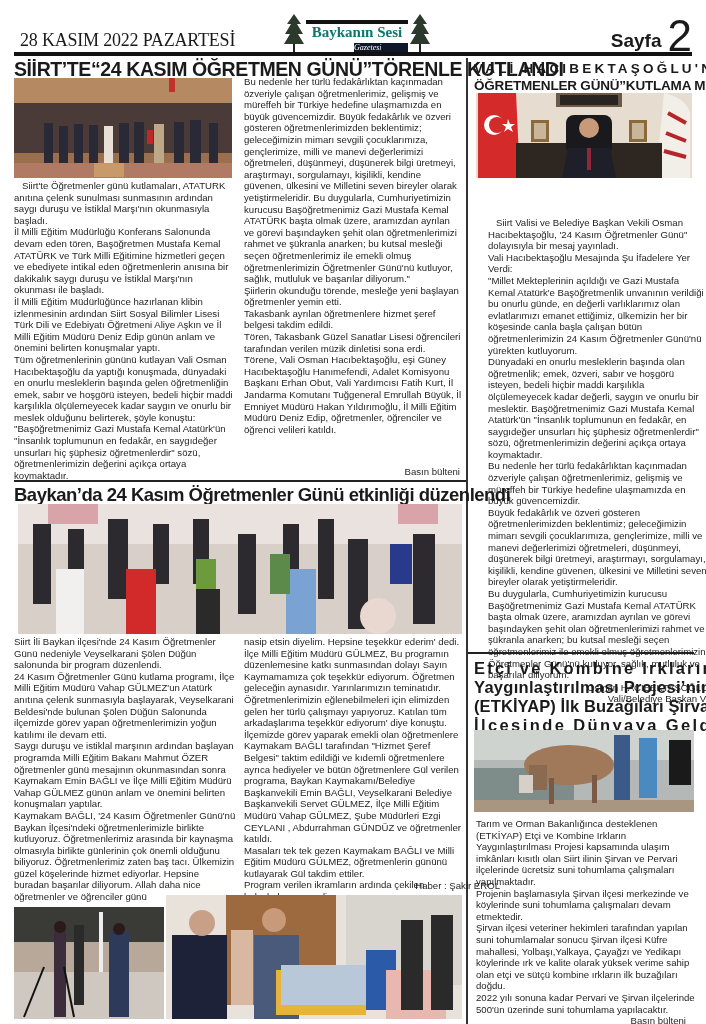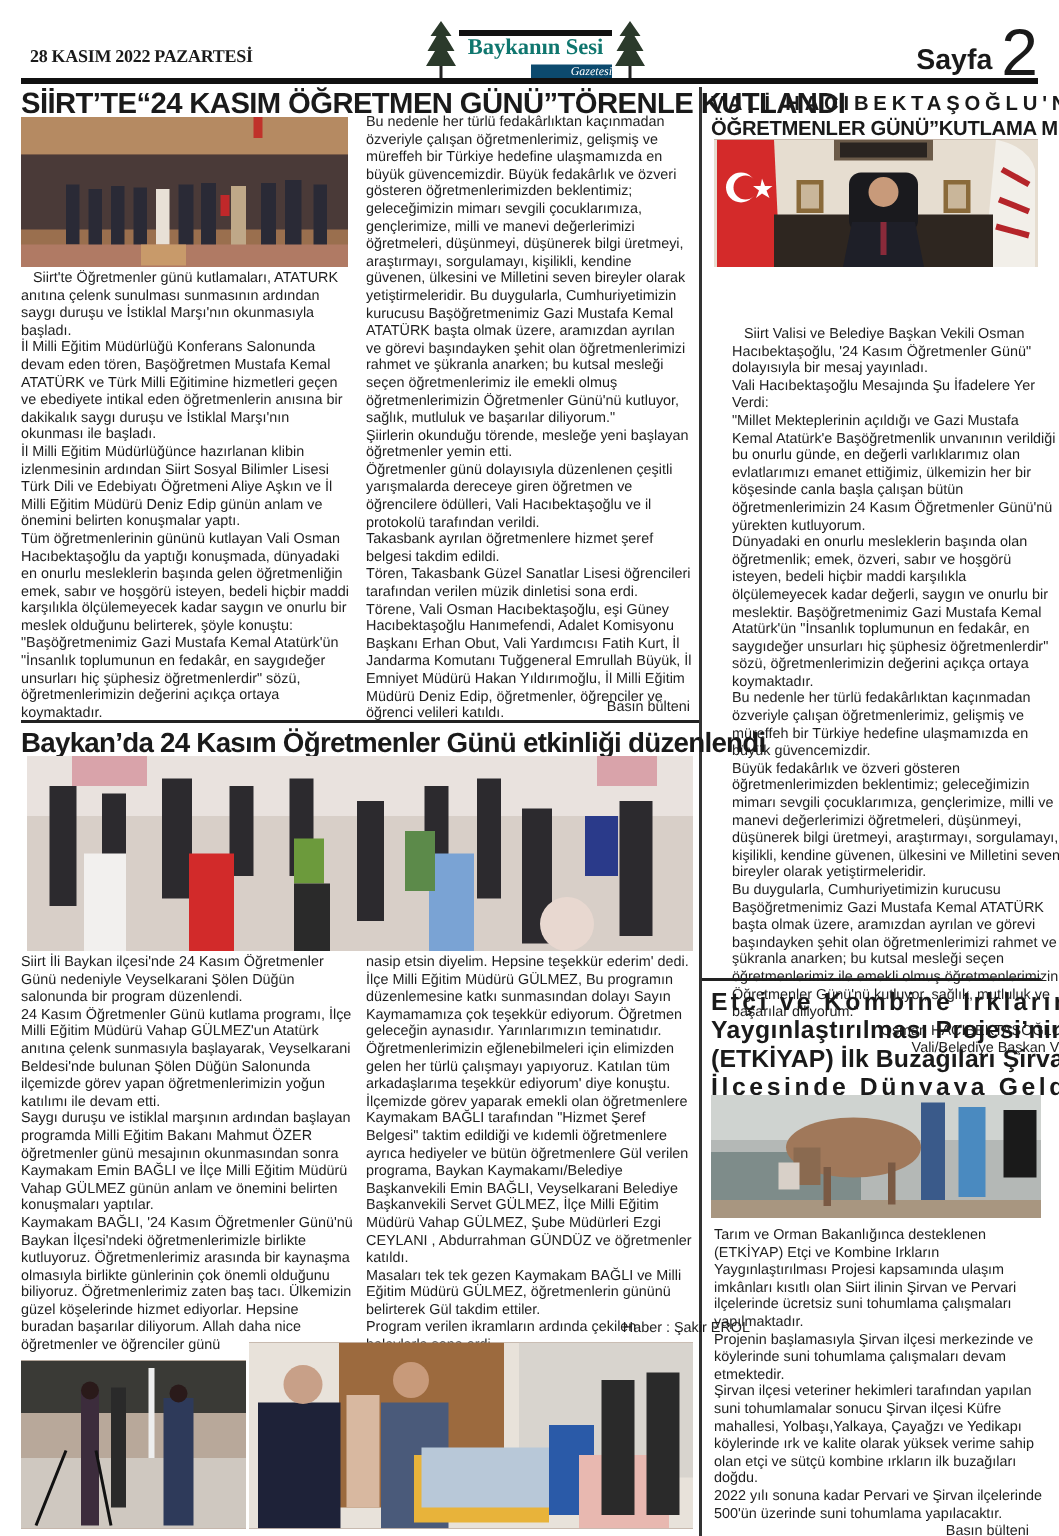--- a/index.html
+++ b/index.html
@@ -1,24 +1,24 @@
 <!DOCTYPE html>
 <html><head>
 <meta charset="utf-8">
 <style>
   html, body { margin:0; padding:0; background:#ffffff; }
   body { width:706px; height:1024px; position:relative; overflow:hidden; font-family:"Liberation Sans", sans-serif; color:#1a1a1a; }
   .abs { position:absolute; }
-  .masthead-date { left:20px; top:30px; font-family:"Liberation Serif", serif; font-weight:bold; font-size:12px; letter-spacing:-0.2px; }
+  .masthead-date { left:20px; top:30px; font-family:"Liberation Serif", serif; font-weight:normal; font-size:18px; letter-spacing:-0.2px; }
   .logo { left:284px; top:14px; width:146px; height:38px; }
   .logo .tree { position:absolute; top:0; width:20px; height:38px; }
   .logo .tree.l { left:0; } .logo .tree.r { right:0; }
   .logo .bar { position:absolute; left:22px; top:6px; width:102px; height:4px; background:#111; }
   .logo .name { position:absolute; left:20px; width:106px; top:10px; text-align:center; font-family:"Liberation Serif", serif; font-weight:bold; font-size:15px; color:#0f766e; }
-  .logo .sub { position:absolute; left:70px; top:29px; width:54px; height:9px; background:#0c4a6e; color:#fff; font-family:"Liberation Serif", serif; font-size:8px; line-height:9px; text-align:right; font-style:italic; }
+  .logo .sub { position:absolute; left:70px; top:29px; width:54px; height:9px; background:#0f172a; color:#fff; font-family:"Liberation Serif", serif; font-size:8px; line-height:9px; text-align:left; font-style:italic; }
   .sayfa { right:14px; top:16px; display:flex; align-items:flex-end; }
   .sayfa .lbl { font-weight:bold; font-size:19px; margin-right:6px; margin-bottom:4px; }
   .sayfa .num { font-size:44px; line-height:40px; }
   .rule-top { left:14px; top:52px; width:678px; height:4px; background:#111; }
   .vline { background:#333; width:2px; }
   .hrule { background:#222; height:2px; }
   .headline1 { left:14px; top:58px; width:452px; font-weight:bold; font-size:19.5px; letter-spacing:-0.4px; white-space:nowrap; }
   .headline-r { left:474px; top:60px; width:218px; font-weight:bold; font-size:13.5px; line-height:17px; }
   .headline-r .l1 { letter-spacing:3.2px; white-space:nowrap; }
   .headline-r .l2 { letter-spacing:-0.2px; white-space:nowrap; }
@@ -93,21 +93,20 @@
   <p class="ind">Siirt'te Öğretmenler günü kutlamaları, ATATURK anıtına çelenk sunulması sunmasının ardından saygı duruşu ve İstiklal Marşı'nın okunmasıyla başladı.</p>
   <p>İl Milli Eğitim Müdürlüğü Konferans Salonunda devam eden tören, Başöğretmen Mustafa Kemal ATATÜRK ve Türk Milli Eğitimine hizmetleri geçen ve ebediyete intikal eden öğretmenlerin anısına bir dakikalık saygı duruşu ve İstiklal Marşı'nın okunması ile başladı.</p>
   <p>İl Milli Eğitim Müdürlüğünce hazırlanan klibin izlenmesinin ardından Siirt Sosyal Bilimler Lisesi Türk Dili ve Edebiyatı Öğretmeni Aliye Aşkın ve İl Milli Eğitim Müdürü Deniz Edip günün anlam ve önemini belirten konuşmalar yaptı.</p>
   <p>Tüm öğretmenlerinin gününü kutlayan Vali Osman Hacıbektaşoğlu da yaptığı konuşmada, dünyadaki en onurlu mesleklerin başında gelen öğretmenliğin emek, sabır ve hoşgörü isteyen, bedeli hiçbir maddi karşılıkla ölçülemeyecek kadar saygın ve onurlu bir meslek olduğunu belirterek, şöyle konuştu:</p>
   <p>"Başöğretmenimiz Gazi Mustafa Kemal Atatürk'ün "İnsanlık toplumunun en fedakâr, en saygıdeğer unsurları hiç şüphesiz öğretmenlerdir" sözü, öğretmenlerimizin değerini açıkça ortaya koymaktadır.</p>
 </div>
 
 <div class="abs body-text" style="left:244px; top:76px; width:218px;">
   <p>Bu nedenle her türlü fedakârlıktan kaçınmadan özveriyle çalışan öğretmenlerimiz, gelişmiş ve müreffeh bir Türkiye hedefine ulaşmamızda en büyük güvencemizdir. Büyük fedakârlık ve özveri gösteren öğretmenlerimizden beklentimiz; geleceğimizin mimarı sevgili çocuklarımıza, gençlerimize, milli ve manevi değerlerimizi öğretmeleri, düşünmeyi, düşünerek bilgi üretmeyi, araştırmayı, sorgulamayı, kişilikli, kendine güvenen, ülkesini ve Milletini seven bireyler olarak yetiştirmeleridir. Bu duygularla, Cumhuriyetimizin kurucusu Başöğretmenimiz Gazi Mustafa Kemal ATATÜRK başta olmak üzere, aramızdan ayrılan ve görevi başındayken şehit olan öğretmenlerimizi rahmet ve şükranla anarken; bu kutsal mesleği seçen öğretmenlerimiz ile emekli olmuş öğretmenlerimizin Öğretmenler Günü'nü kutluyor, sağlık, mutluluk ve başarılar diliyorum."</p>
   <p>Şiirlerin okunduğu törende, mesleğe yeni başlayan öğretmenler yemin etti.</p>
-  <p>Öğretmenler günü dolayısıyla düzenlenen çeşitli yarışmalarda dereceye giren öğretmen ve öğrencilere ödülleri, Vali Hacıbektaşoğlu ve il protokolü tarafından verildi.</p>
   <p>Takasbank ayrılan öğretmenlere hizmet şeref belgesi takdim edildi.</p>
   <p>Tören, Takasbank Güzel Sanatlar Lisesi öğrencileri tarafından verilen müzik dinletisi sona erdi.</p>
   <p>Törene, Vali Osman Hacıbektaşoğlu, eşi Güney Hacıbektaşoğlu Hanımefendi, Adalet Komisyonu Başkanı Erhan Obut, Vali Yardımcısı Fatih Kurt, İl Jandarma Komutanı Tuğgeneral Emrullah Büyük, İl Emniyet Müdürü Hakan Yıldırımoğlu, İl Milli Eğitim Müdürü Deniz Edip, öğretmenler, öğrenciler ve öğrenci velileri katıldı.</p>
 </div>
 <div class="abs body-text signoff" style="left:380px; top:466px; width:80px;">Basın bülteni</div>
 
 <div class="abs headline-r">
   <div class="l1">VALİ HACIBEKTAŞOĞLU'NUN “</div>
   <div class="l2">ÖĞRETMENLER GÜNÜ”KUTLAMA MESAJI</div>
 </div>
@@ -182,21 +181,21 @@
   <p>Siirt İli Baykan ilçesi'nde 24 Kasım Öğretmenler Günü nedeniyle Veyselkarani Şölen Düğün salonunda bir program düzenlendi.</p>
   <p>24 Kasım Öğretmenler Günü kutlama programı, İlçe Milli Eğitim Müdürü Vahap GÜLMEZ'un Atatürk anıtına çelenk sunmasıyla başlayarak, Veyselkarani Beldesi'nde bulunan Şölen Düğün Salonunda ilçemizde görev yapan öğretmenlerimizin yoğun katılımı ile devam etti.</p>
   <p>Saygı duruşu ve istiklal marşının ardından başlayan programda Milli Eğitim Bakanı Mahmut ÖZER öğretmenler günü mesajının okunmasından sonra Kaymakam Emin BAĞLI ve İlçe Milli Eğitim Müdürü Vahap GÜLMEZ günün anlam ve önemini belirten konuşmaları yaptılar.</p>
   <p>Kaymakam BAĞLI, '24 Kasım Öğretmenler Günü'nü Baykan İlçesi'ndeki öğretmenlerimizle birlikte kutluyoruz. Öğretmenlerimiz arasında bir kaynaşma olmasıyla birlikte günlerinin çok önemli olduğunu biliyoruz. Öğretmenlerimiz zaten baş tacı. Ülkemizin güzel köşelerinde hizmet ediyorlar. Hepsine buradan başarılar diliyorum. Allah daha nice öğretmenler ve öğrenciler günü</p>
 </div>
 
 <div class="abs body-text" style="left:244px; top:636px; width:220px;">
   <p>nasip etsin diyelim. Hepsine teşekkür ederim' dedi.</p>
   <p>İlçe Milli Eğitim Müdürü GÜLMEZ, Bu programın düzenlemesine katkı sunmasından dolayı Sayın Kaymamamıza çok teşekkür ediyorum. Öğretmen geleceğin aynasıdır. Yarınlarımızın teminatıdır. Öğretmenlerimizin eğlenebilmeleri için elimizden gelen her türlü çalışmayı yapıyoruz. Katılan tüm arkadaşlarıma teşekkür ediyorum' diye konuştu.</p>
   <p>İlçemizde görev yaparak emekli olan öğretmenlere Kaymakam BAĞLI tarafından "Hizmet Şeref Belgesi" taktim edildiği ve kıdemli öğretmenlere ayrıca hediyeler ve bütün öğretmenlere Gül verilen programa, Baykan Kaymakamı/Belediye Başkanvekili Emin BAĞLI, Veyselkarani Belediye Başkanvekili Servet GÜLMEZ, İlçe Milli Eğitim Müdürü Vahap GÜLMEZ, Şube Müdürleri Ezgi CEYLANI , Abdurrahman GÜNDÜZ ve öğretmenler katıldı.</p>
-  <p>Masaları tek tek gezen Kaymakam BAĞLI ve Milli Eğitim Müdürü GÜLMEZ, öğretmenlerin gününü belirterek Gül takdim ettiler.</p>
+  <p>Masaları tek tek gezen Kaymakam BAĞLI ve Milli Eğitim Müdürü GÜLMEZ, öğretmenlerin gününü kutlayarak Gül takdim ettiler.</p>
   <p>Program verilen ikramların ardında çekilen halaylarla sona erdi.</p>
 </div>
 <div class="abs body-text signoff" style="left:340px; top:880px; width:120px;padding-left:40px;">Haber : Şakir EROL</div>
 
 <div class="abs photo" style="left:14px; top:907px; width:150px; height:112px;">
   <svg width="150" height="112" viewBox="0 0 150 112">
     <rect width="150" height="112" fill="#cfc8c0"></rect>
     <rect width="150" height="35" fill="#3a3a36"></rect>
     <rect x="0" y="35" width="150" height="30" fill="#b8a89a"></rect>
     <rect x="85" y="5" width="4" height="60" fill="#eee"></rect>

